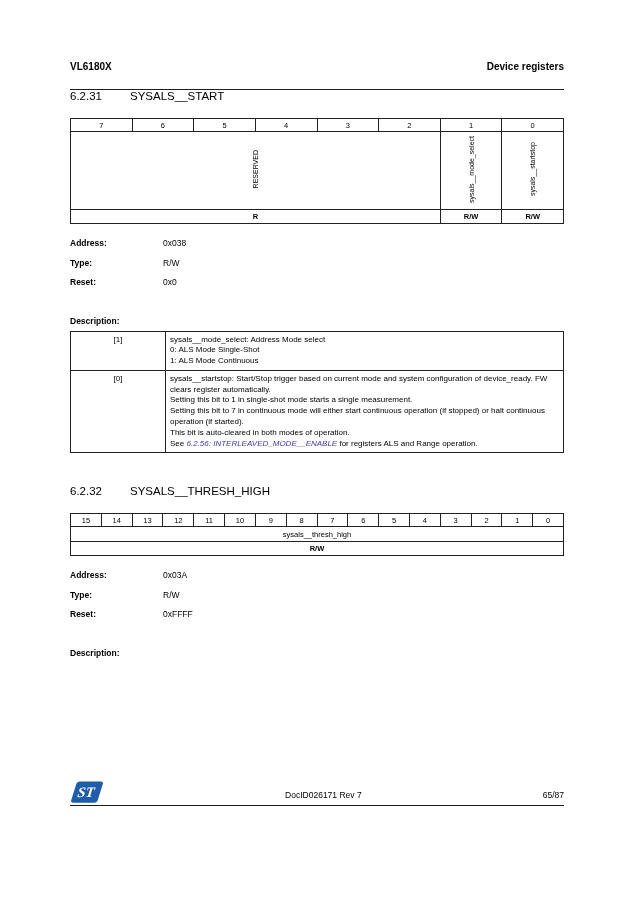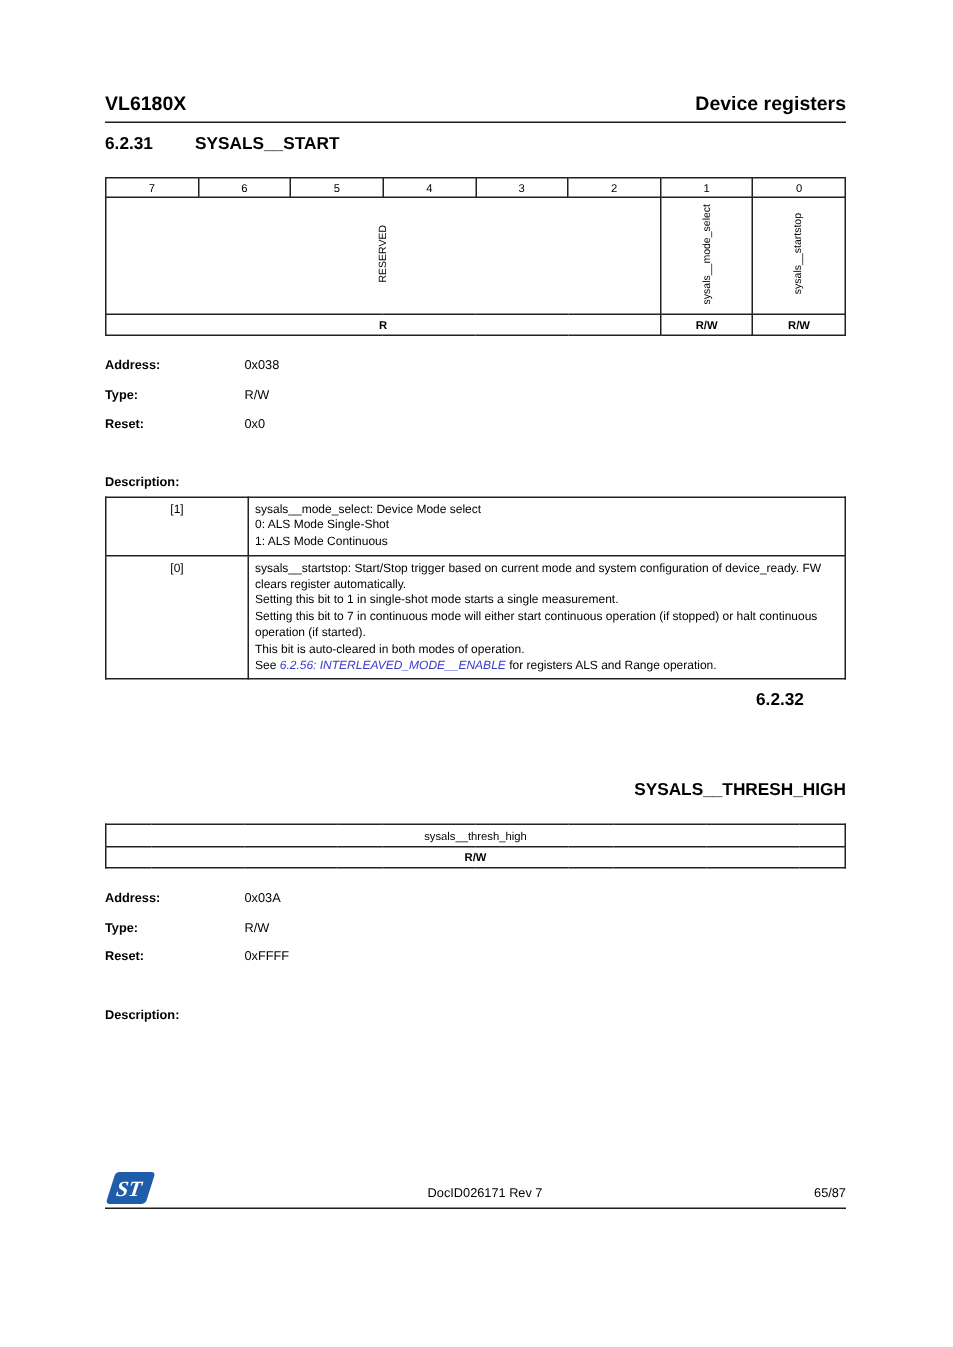--- a/index.html
+++ b/index.html
@@ -13,41 +13,40 @@
     overflow: hidden;
   }
 
   
   .page-header {
     position: absolute;
     left: 70px; right: 71px; top: 61px;
     display: flex;
     justify-content: space-between;
     align-items: flex-end;
-    font-size: 13px;
+    font-size: 10px;
     font-weight: bold;
-    padding-bottom: 5px;
+    padding-bottom: 17px;
     border-bottom: 1.5px solid #1d1d1d;
   }
 
   
   .content {
     position: absolute;
     left: 70px; right: 71px; top: 90px;
   }
 
   .section-heading {
     display: flex;
     font-size: 11.5px;
-    font-weight: bold;
+    font-weight: normal;
     margin: 0 0 16px 0;
-    align-items: flex-end;
   }
   .section-heading .num { width: 60px; flex: 0 0 60px; }
-  .section-heading.second { margin-top: 8px; flex-direction: column; }
+  .section-heading.second { margin-top: 32px; }
 
   
   table.regtable {
     width: 100%;
     border-collapse: collapse;
     table-layout: fixed;
     border: 1.5px solid #222;
     margin-bottom: 10px;
   }
   table.regtable td {
@@ -193,21 +192,21 @@
       <span class="label">Reset:</span>
       <span>0x0</span>
     </div>
     <div class="desc-label">Description:</div>
 
     <table class="desctable">
       <tbody>
           <tr>
         <td class="bitscol">[1]</td>
         <td>
-          <div>sysals__mode_select: Device Mode select</div>
+          <div>sysals__mode_select: Address Mode select</div>
           <div>0: ALS Mode Single-Shot</div>
           <div>1: ALS Mode Continuous</div>
         </td>
       </tr>
       <tr>
         <td class="bitscol">[0]</td>
         <td>
           <div>sysals__startstop: Start/Stop trigger based on current mode and system configuration of device_ready. FW clears register automatically.</div>
           <div>Setting this bit to 1 in single-shot mode starts a single measurement.</div>
           <div>Setting this bit to 7 in continuous mode will either start continuous operation (if stopped) or halt continuous operation (if started).</div>
@@ -236,20 +235,38 @@
         <col style="width:6.25%">
           <col style="width:6.25%">
           <col style="width:6.25%">
           <col style="width:6.25%">
         <col style="width:6.25%">
           <col style="width:6.25%">
           <col style="width:6.25%">
           <col style="width:6.25%">
       </colgroup>
       <tbody>
+          <tr class="bitsrow">
+        <td>15</td>
+        <td>14</td>
+        <td>13</td>
+        <td>12</td>
+        <td>11</td>
+        <td>10</td>
+        <td>9</td>
+        <td>8</td>
+        <td>7</td>
+        <td>6</td>
+        <td>5</td>
+        <td>4</td>
+        <td>3</td>
+        <td>2</td>
+        <td>1</td>
+        <td>0</td>
+      </tr>
       <tr class="fieldrow16">
         <td colspan="16">sysals__thresh_high</td>
       </tr>
       <tr class="accessrow">
         <td colspan="16">R/W</td>
       </tr>
     </tbody>
       </table>
 
     <div class="meta-row">

